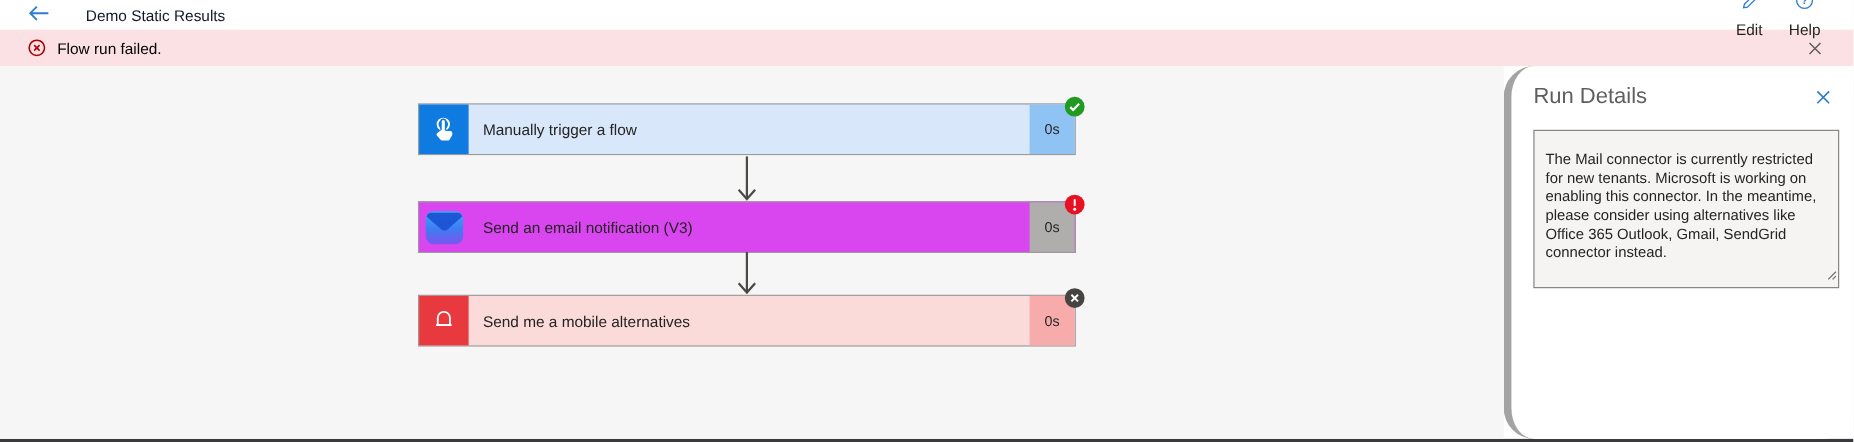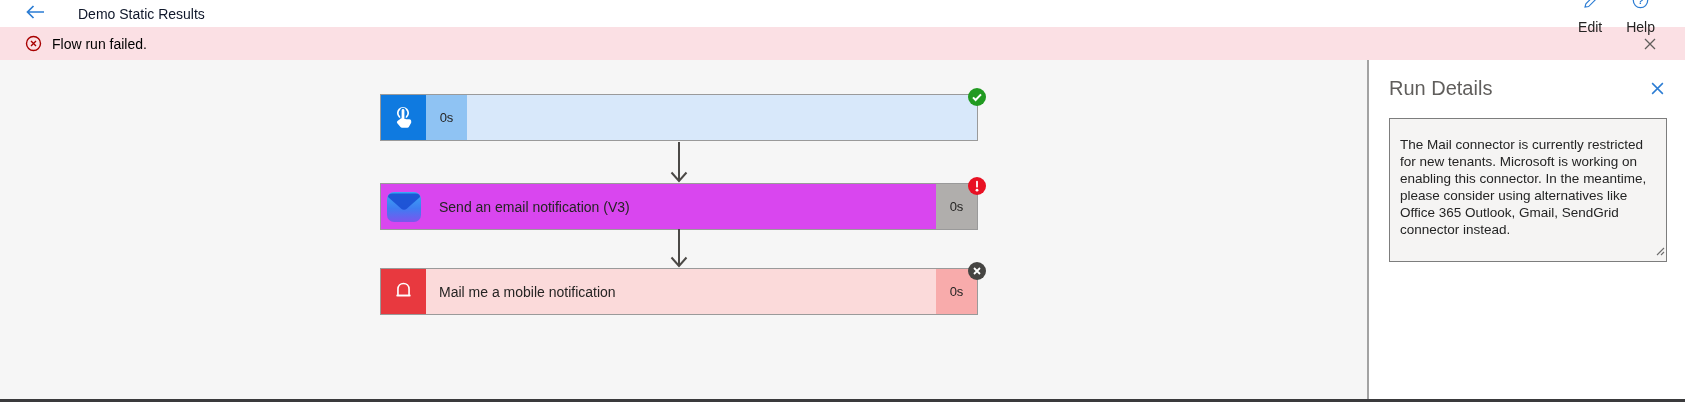--- a/index.html
+++ b/index.html
@@ -42,21 +42,21 @@
   .badge { position:absolute; top:-7px; right:-9px; width:18px; height:18px; border-radius:50%; display:flex; align-items:center; justify-content:center; }
   .badge.success { background:#219a21; }
   .badge.error   { background:#e81123; }
   .badge.cancel  { background:#454442; }
 
   .arrow { position:absolute; left:668px; }
   .arrow1 { top:82px; }
   .arrow2 { top:169px; }
 
   
-  .panel { width:318px; background:#fff; border-left:2px solid #a3a3a3; padding:17px 20px 0; position:relative; }
+  .panel { width:318px; background:#fff; border-left:7px solid #a3a3a3; padding:17px 20px 0; position:relative;border-radius:28px; }
   .panel-head { display:flex; justify-content:space-between; align-items:flex-start; }
   .panel-title { font-size:20px; font-weight:400; color:#605e5c; }
   .panel-close { cursor:pointer; margin-top:4px; background:none; border:none; padding:0; display:flex; }
   .meta-row { display:flex; justify-content:space-between; margin-top:16px; }
   .meta-label { font-size:12px; color:#605e5c; }
   .meta-value { font-size:14px; color:#252423; margin-top:7px; }
   .col-right { text-align:right; }
   .error-section { margin-top:18px; }
   .error-summary { font-size:13.5px; color:#252423; margin-top:7px; white-space:nowrap; }
   .error-box { margin-top:18px; width:278px; height:144px; background:#f5f4f3; border:1px solid #7d7d7d; padding:17px 10px; position:relative; overflow:hidden; cursor:text; }
@@ -117,20 +117,21 @@
   <div class="canvas">
 
     <div class="node trigger">
       <div class="node-icon">
         <svg width="26" height="26" viewBox="0 0 26 26">
           <circle cx="12" cy="8" r="5.2" fill="none" stroke="#fff" stroke-width="1.7"></circle>
           <rect x="9.9" y="3.4" width="4.2" height="12.5" rx="2.1" fill="#fff" stroke="#0f7ae0" stroke-width="1.4"></rect>
           <path d="M10.2 13.2 l-3.7 2.8 q-1.3 1 -.2 2.3 l3.2 3.7 q.6 .7 1.5 .7 h5.4 q.9 0 1.4 -.8 l2.4 -4.1 v-1.8 q0 -1.8 -1.8 -1.8 h-3 z" fill="#fff"></path>
         </svg>
       </div>
+      <div class="node-label">Manually trigger a flow</div>
       <div class="node-dur">0s</div>
       <div class="badge success">
         <svg width="18" height="18" viewBox="0 0 18 18">
             <path d="M5 9.4 l2.6 2.6 L13 6.4" fill="none" stroke="#fff" stroke-width="2"></path>
           </svg>
       </div>
     </div>
 
     <svg class="arrow arrow1" width="22" height="41" viewBox="0 0 22 41">
       <path d="M11 0 V38" stroke="#4b4946" stroke-width="2"></path>
@@ -166,21 +167,21 @@
       <path d="M3.5 28.5 L11 37 L18.5 28.5" fill="none" stroke="#4b4946" stroke-width="2"></path>
     </svg>
 
     <div class="node mobile">
       <div class="node-icon">
         <svg width="23" height="23" viewBox="0 0 24 24">
           <path d="M12 3.6 c3.3 0 5.8 2.5 5.8 5.8 V16.2 H6.2 V9.4 C6.2 6.1 8.7 3.6 12 3.6 Z" fill="none" stroke="#fff" stroke-width="1.7"></path>
           <path d="M4.6 16.2 h14.8" stroke="#fff" stroke-width="1.7"></path>
         </svg>
       </div>
-      <div class="node-label">Mail me a mobile notification</div>
+      <div class="node-label">Send me a mobile alternatives</div>
       <div class="node-dur">0s</div>
       <div class="badge cancel">
         <svg width="18" height="18" viewBox="0 0 18 18">
             <path d="M6 6 L12 12 M12 6 L6 12" stroke="#fff" stroke-width="1.8"></path>
           </svg>
       </div>
     </div>
 
   </div>
 

